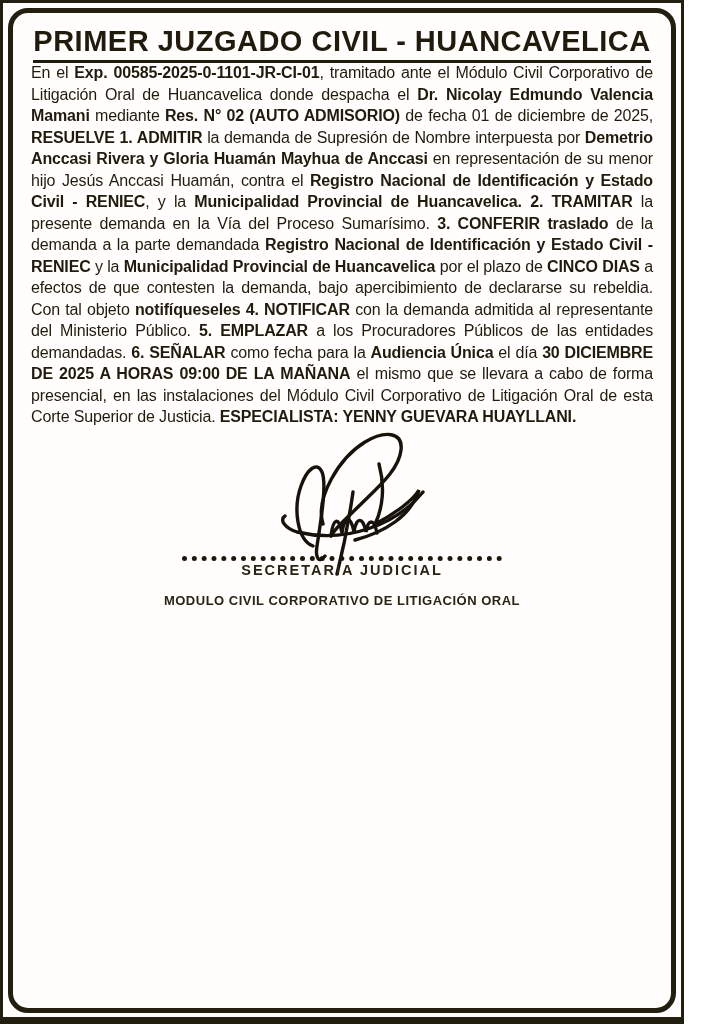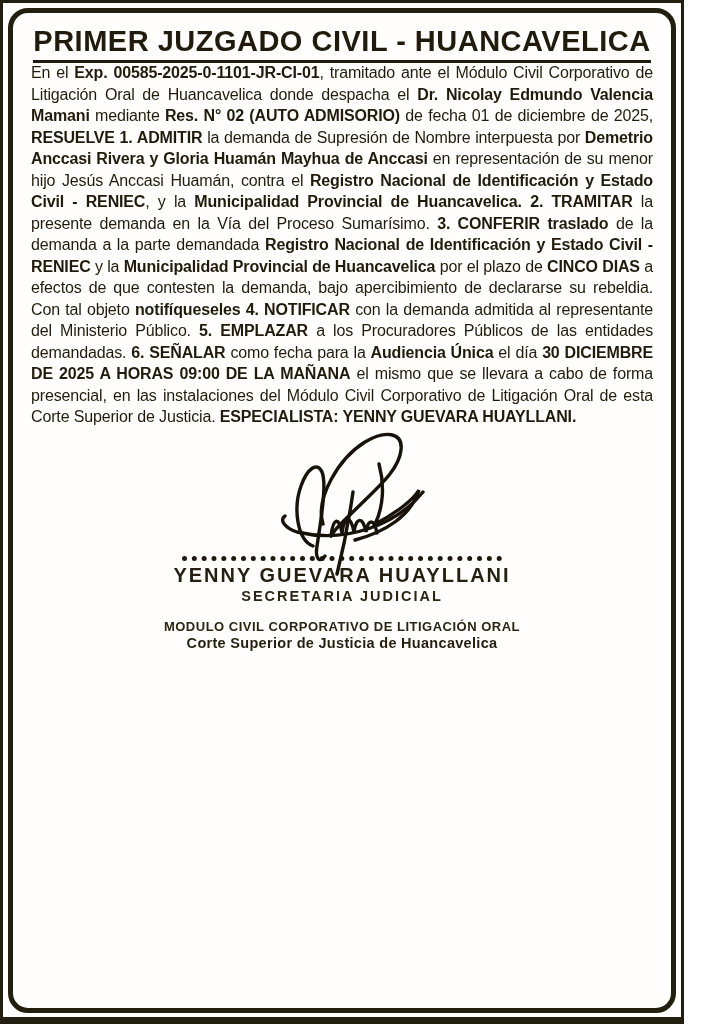--- a/index.html
+++ b/index.html
@@ -127,20 +127,18 @@
           <path d="M104 108 c 2 -18 8 -20 11 -3 c 2 -17 9 -18 12 -1 c 2 -15 9 -16 12 0 c 2 -13 8 -14 11 1"></path>
 
           <path d="M152 36 C 158 58, 156 80, 148 96 C 168 86, 186 72, 192 62 C 184 88, 158 104, 128 112"></path>
 
           <path d="M196 64 C 170 96, 120 116, 70 104 C 58 100, 52 92, 58 88"></path>
 
           <path d="M126 64 C 122 92, 116 122, 110 146"></path>
         </g>
       </svg>
       <div class="sig-dotted"></div>
-      <div class="sig-name">YENNY GUEVARA HUAYLLANI</div>
       <div class="sig-role">SECRETARIA JUDICIAL</div>
       <div class="sig-office">MODULO CIVIL CORPORATIVO DE LITIGACIÓN ORAL</div>
-      <div class="sig-court">Corte Superior de Justicia de Huancavelica</div>
     </div>
 
   </div>
 </div>
 
 </body></html>

